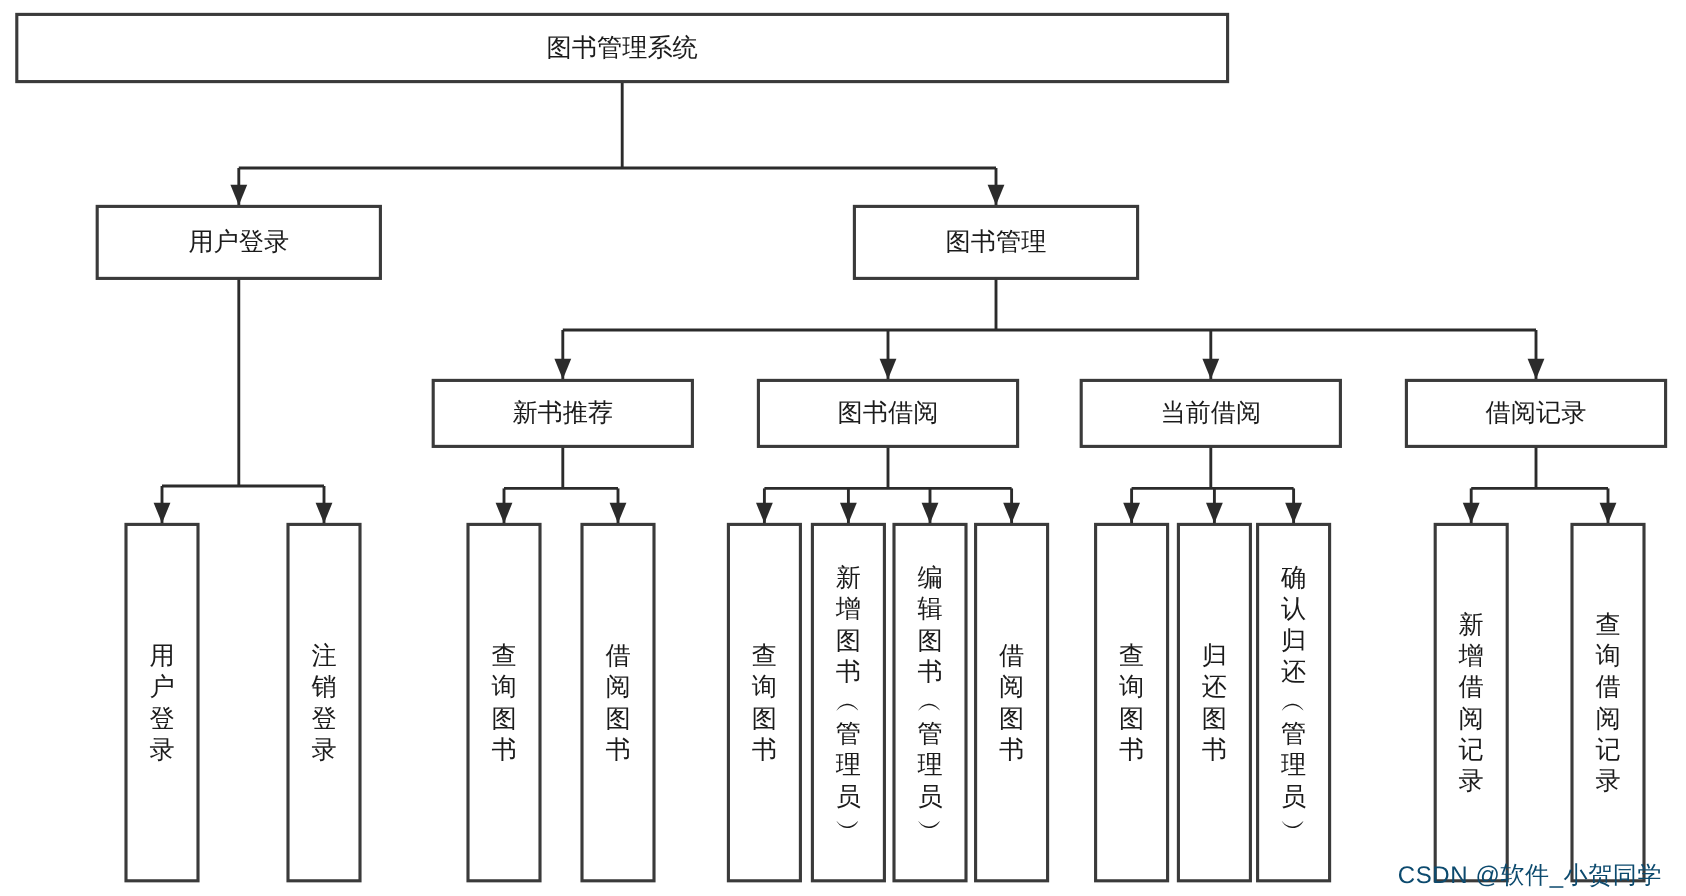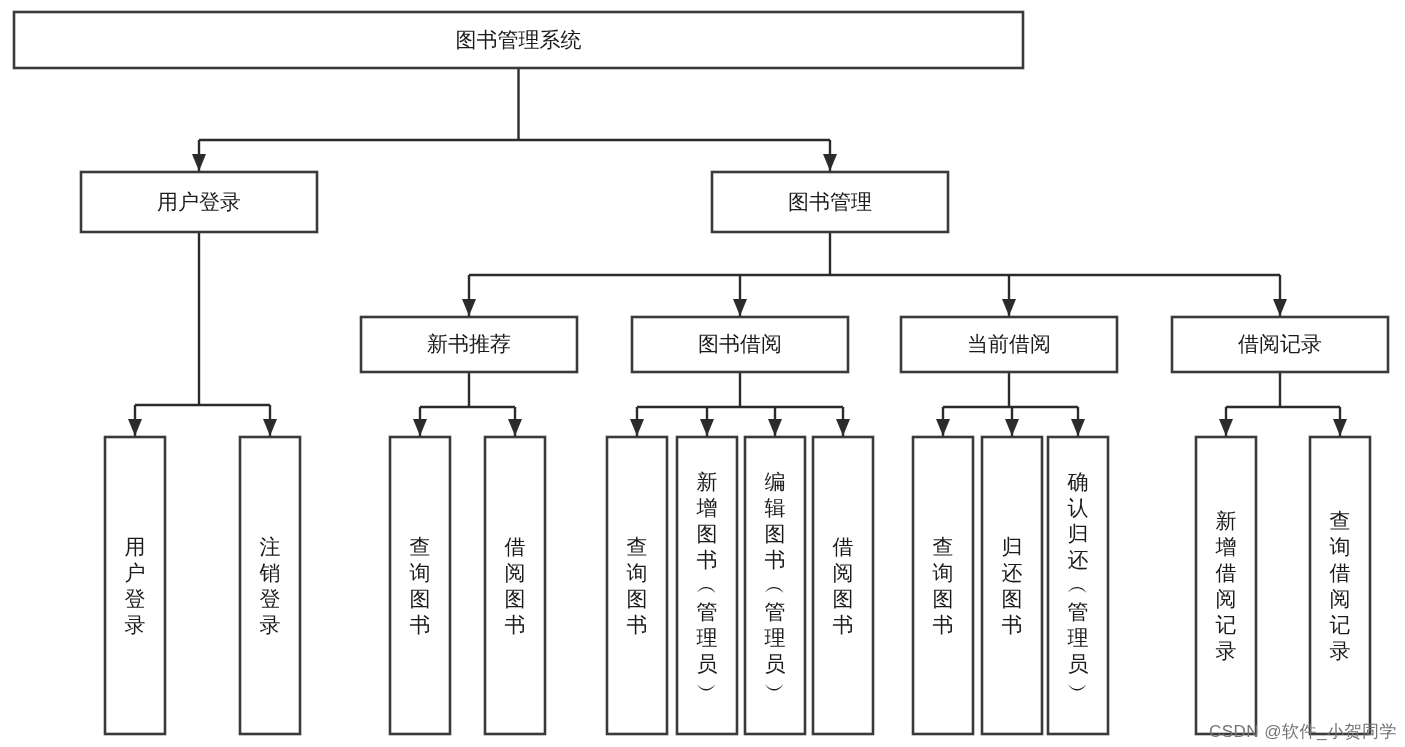--- a/index.html
+++ b/index.html
@@ -49,25 +49,25 @@
     dominant-baseline: middle;
   }
   .node-label-v {
     font-family: "Liberation Sans", "DejaVu Sans", sans-serif;
     font-size: 21px;
     fill: #1b1b1b;
     text-anchor: middle;
   }
   .watermark {
     position: absolute;
-    right: 8px;
+    right: 20px;
     bottom: 4px;
     font-family: "Liberation Sans", "DejaVu Sans", sans-serif;
-    font-size: 17px;
-    color: #737373;
+    font-size: 20px;
+    color: #0c4a6e;
     letter-spacing: 0.5px;
     white-space: nowrap;
     user-select: none;
   }
 </style>
 </head>
 <body>
 
 <div id="diagram-root">
   <svg id="tree-svg" viewBox="0 0 1405 747" xmlns="http://www.w3.org/2000/svg">

